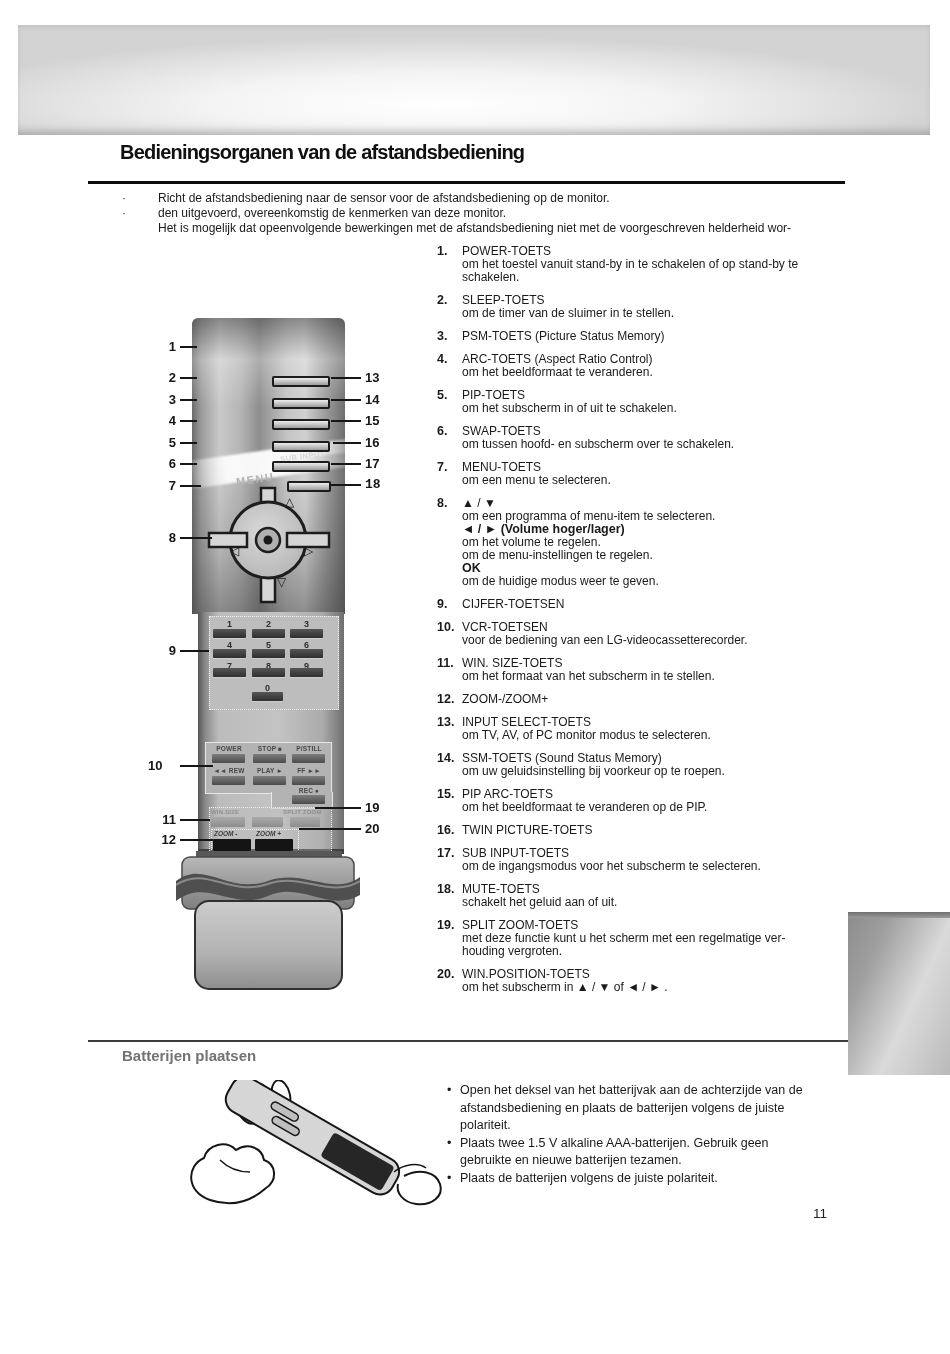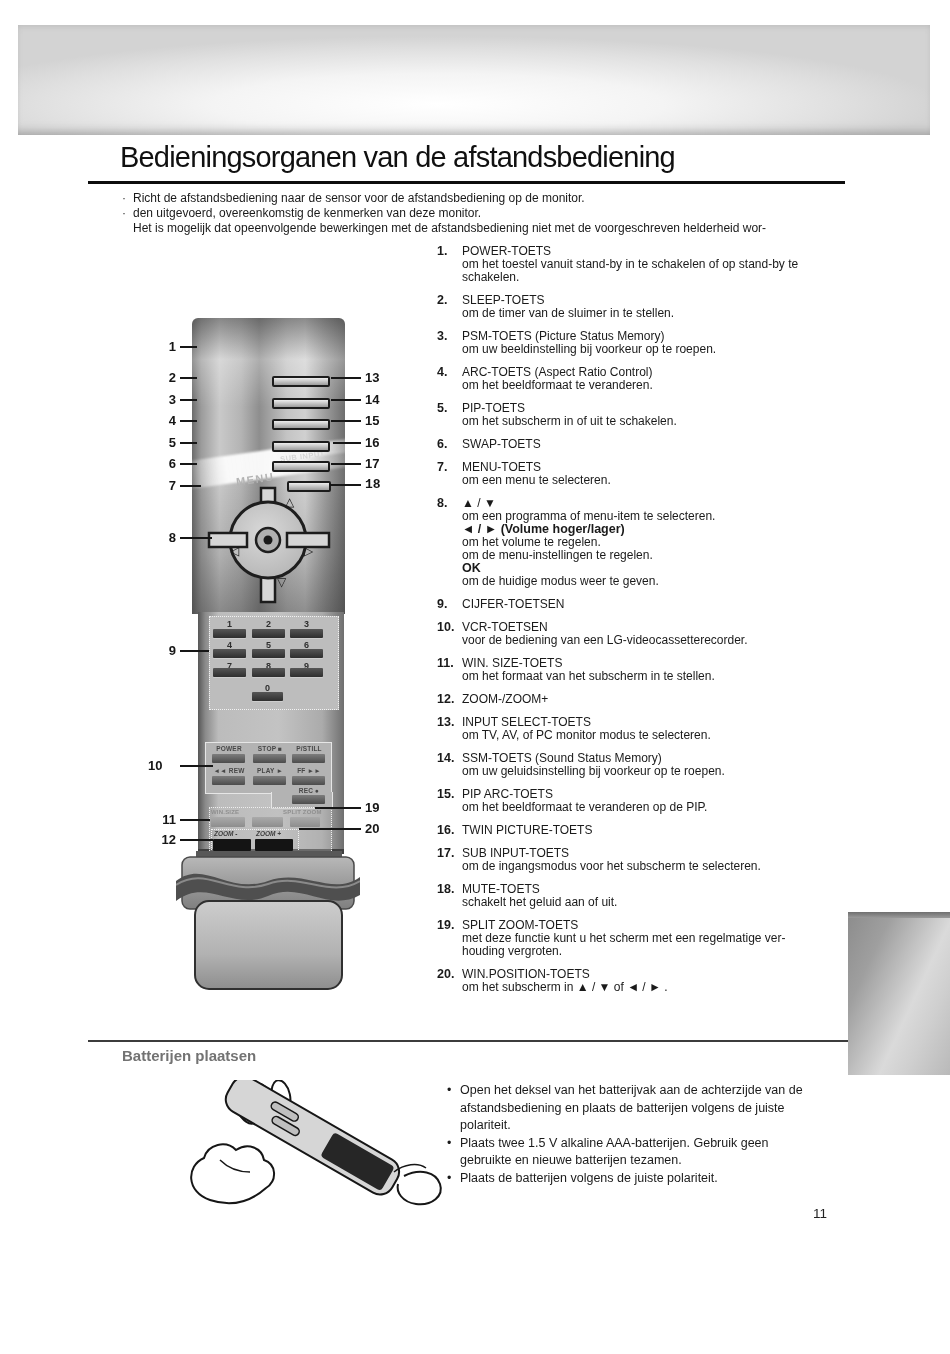--- a/index.html
+++ b/index.html
@@ -4,27 +4,27 @@
 <style>
   html,body{margin:0;padding:0;background:#ffffff;}
   .page{position:relative;width:950px;height:1354px;background:#ffffff;
         font-family:"Liberation Sans",sans-serif;color:#1a1a1a;overflow:hidden;}
   .abs{position:absolute;}
 
   .banner{left:18px;top:25px;width:912px;height:110px;
     background:radial-gradient(ellipse 55% 62% at 46% 72%, #ffffff 0%, #f4f4f4 45%, #e0e0e0 80%, #d3d3d3 100%);
     box-shadow:inset 0 -9px 10px -6px rgba(120,120,120,.55), inset 0 4px 6px -3px rgba(150,150,150,.35);}
 
-  .title{left:120px;top:141px;margin:0;font-size:29px;font-weight:400;letter-spacing:-0.8px;color:#101010;white-space:nowrap;}
+  .title{left:120px;top:141px;margin:0;font-size:20px;font-weight:700;letter-spacing:-0.8px;color:#101010;white-space:nowrap;}
   .title-rule{left:88px;top:181px;width:757px;height:3px;background:#0d0d0d;}
 
   .intro{left:122px;top:191px;}
   .intro-item{display:flex;font-size:12px;line-height:15px;}
   .intro-dot{width:11px;color:#333;}
-  .intro-line{white-space:nowrap;}
+  .intro-line{white-space:nowrap;margin-left:25px;}
 
   .fn-list{left:437px;top:245px;width:490px;}
   .fn{margin-bottom:10px;}
   .fn-row{display:flex;}
   .fn-num{width:25px;font-weight:700;font-size:12.5px;line-height:13px;}
   .fn-title{font-weight:400;font-size:12px;line-height:13px;white-space:nowrap;}
   .fn-desc{margin-left:25px;font-size:12px;line-height:13px;white-space:nowrap;}
   .fn-desc.bold{font-weight:700;font-size:12.5px;}
 
   .diagram{left:0;top:0;width:950px;height:1354px;}
@@ -123,41 +123,41 @@
           <div class="fn-num">2.</div>
           <div class="fn-title">SLEEP-TOETS</div>
         </div>
         <div class="fn-desc">om de timer van de sluimer in te stellen.</div>
       </div>
       <div class="fn">
         <div class="fn-row">
           <div class="fn-num">3.</div>
           <div class="fn-title">PSM-TOETS (Picture Status Memory)</div>
         </div>
-        <div class="fn-desc">om uw beeldinstelling bij voorkeur op te roepen.</div>
       </div>
       <div class="fn">
         <div class="fn-row">
           <div class="fn-num">4.</div>
           <div class="fn-title">ARC-TOETS (Aspect Ratio Control)</div>
         </div>
         <div class="fn-desc">om het beeldformaat te veranderen.</div>
       </div>
       <div class="fn">
         <div class="fn-row">
           <div class="fn-num">5.</div>
           <div class="fn-title">PIP-TOETS</div>
         </div>
         <div class="fn-desc">om het subscherm in of uit te schakelen.</div>
       </div>
       <div class="fn">
         <div class="fn-row">
           <div class="fn-num">6.</div>
           <div class="fn-title">SWAP-TOETS</div>
         </div>
+        <div class="fn-desc">om tussen hoofd- en subscherm over te schakelen.</div>
       </div>
       <div class="fn">
         <div class="fn-row">
           <div class="fn-num">7.</div>
           <div class="fn-title">MENU-TOETS</div>
         </div>
         <div class="fn-desc">om een menu te selecteren.</div>
       </div>
       <div class="fn">
         <div class="fn-row">

